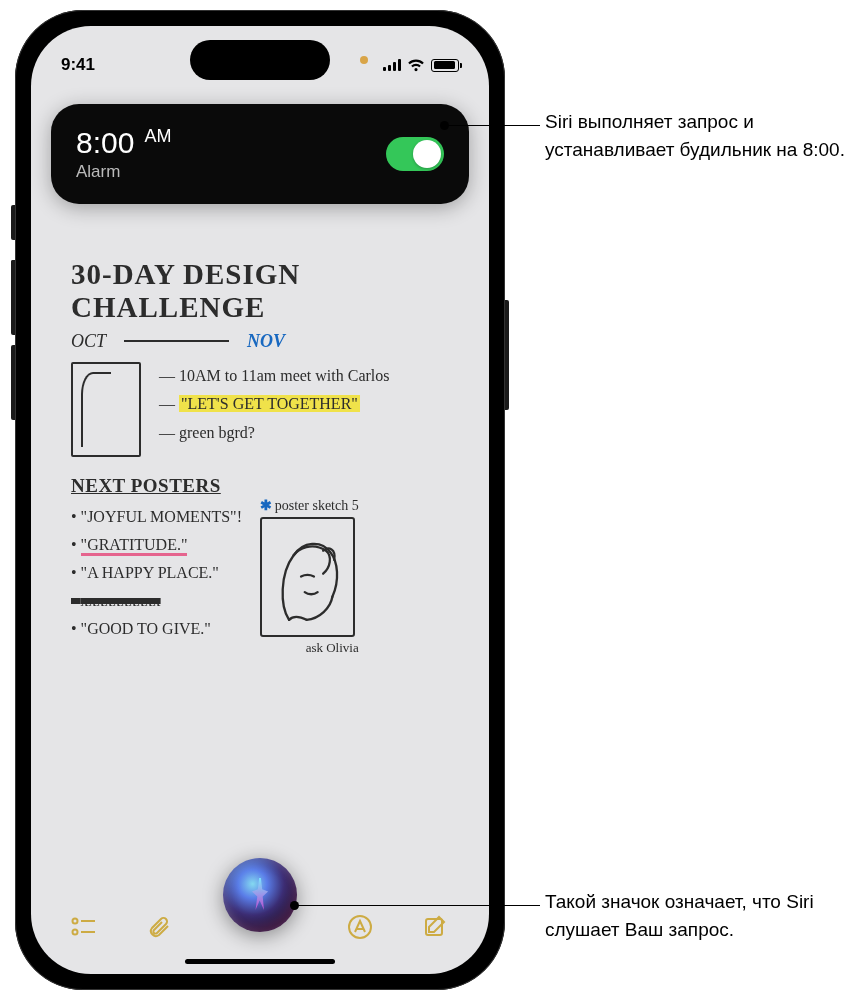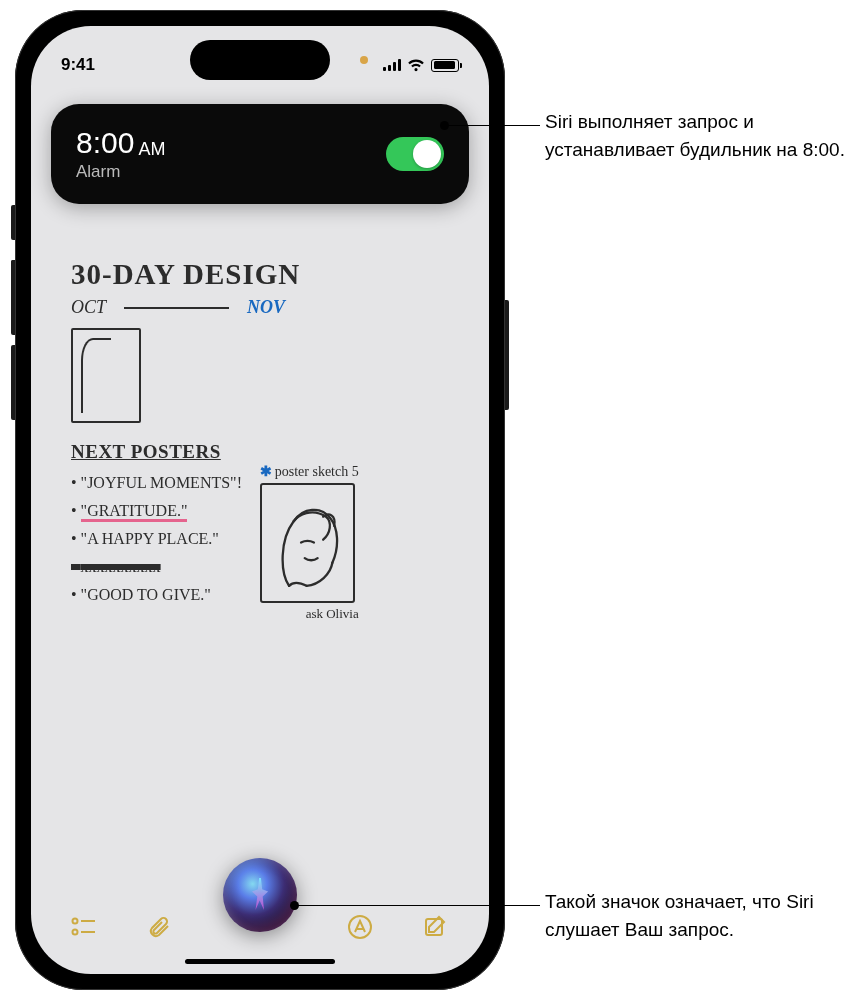--- a/index.html
+++ b/index.html
@@ -162,22 +162,22 @@
       background: #0a0a0a;
       border-radius: 28px;
       padding: 22px 25px 22px 25px;
       display: flex;
       justify-content: space-between;
       align-items: center;
       box-shadow: 0 4px 20px rgba(0,0,0,0.3);
     }
     .alarm-time-row {
       display: flex;
-      align-items: flex-end;
-      gap: 4px;
+      align-items: flex-start;
+      gap: 10px;
       color: #fff;
     }
     .alarm-time {
       font-size: 30px;
       font-weight: 400;
     }
     .alarm-ampm {
       font-size: 18px;
       font-weight: 400;
     }
@@ -440,29 +440,35 @@
         <div class="alarm-label">Alarm</div>
       </div>
       <div class="toggle">
         <div class="toggle-knob"></div>
       </div>
     </div>
 
     <div class="note-content">
       <div class="note-title">
         <span>30-DAY DESIGN</span><br>
+        <span>CHALLENGE</span>
       </div>
       <div class="timeline">
         <span>OCT</span>
         <div class="timeline-line"></div>
         <span class="timeline-nov">NOV</span>
       </div>
 
       <div class="sketch-row">
         <div class="sketch-box"></div>
+        <ul class="bullet-list">
+          <li>10AM to 11am meet with Carlos</li>
+          <li><span class="highlight">"LET'S GET TOGETHER"</span></li>
+          <li>green bgrd?</li>
+        </ul>
       </div>
 
       <div class="next-posters">
         <div class="section-header">NEXT POSTERS</div>
         <div class="posters-row">
           <ul class="posters-list">
             <li>"JOYFUL MOMENTS"!</li>
             <li><span class="gratitude">"GRATITUDE."</span></li>
             <li>"A HAPPY PLACE."</li>
             <li class="scratch">xxxxxxxxxx</li>

